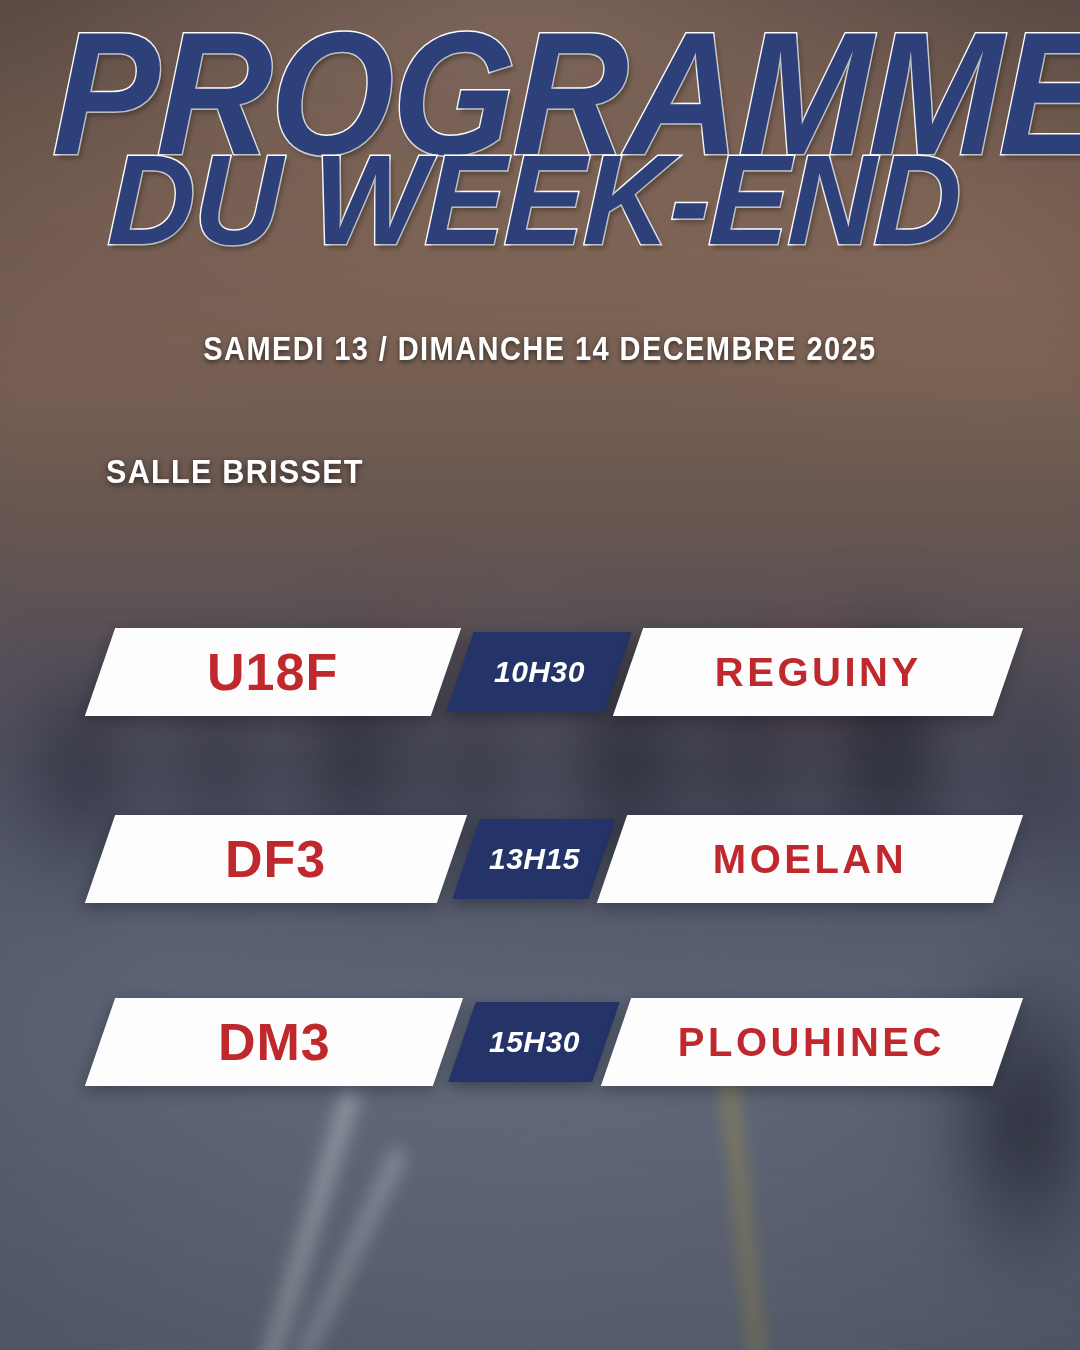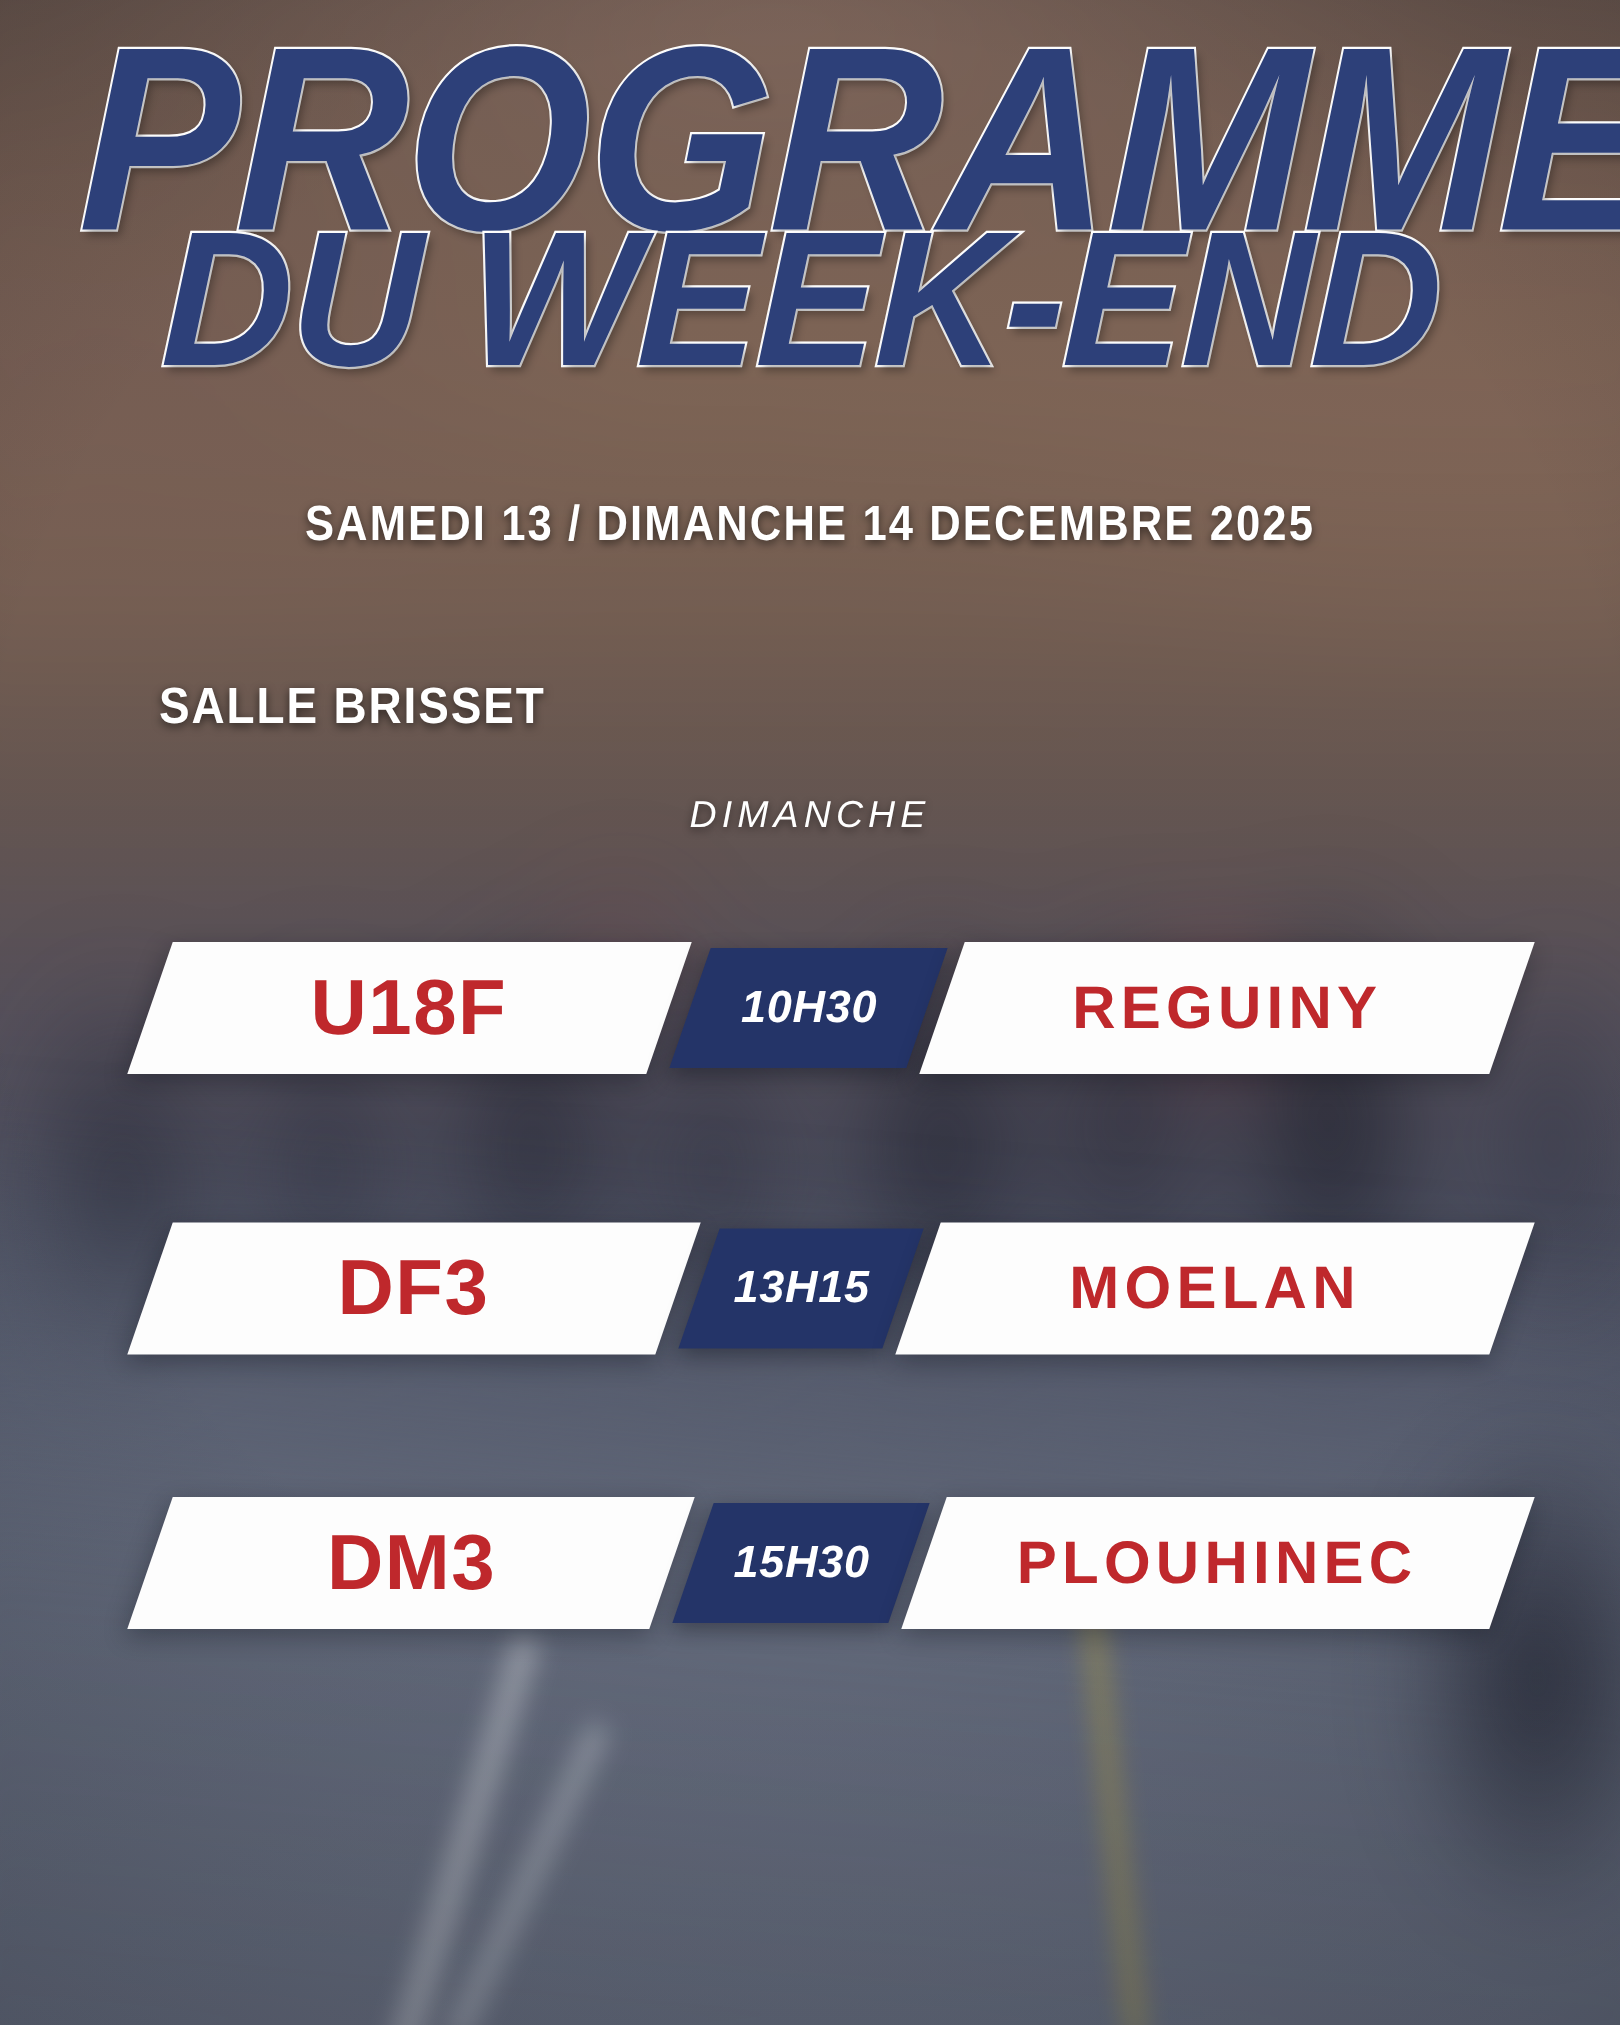--- a/index.html
+++ b/index.html
@@ -304,21 +304,20 @@
 
     <div class="title-block">
       <span class="title-line title-l1">PROGRAMME</span>
       <span class="title-line title-l2">DU WEEK-END</span>
     </div>
 
     <div class="subtitle">SAMEDI 13 / DIMANCHE 14 DECEMBRE 2025</div>
 
     <div class="venue">SALLE BRISSET</div>
 
-    <div class="day-label">DIMANCHE</div>
 
     <div class="rows">
         <div class="row row-1">
           <div class="panel panel-left skew" style="width: 346px;">
             <span class="cat-text unskew">U18F</span>
           </div>
           <div class="badge skew" style="left: 460px; width: 158px;">
             <span class="time-text unskew">10H30</span>
           </div>
           <div class="panel panel-right skew" style="left: 628px; width: 380px;">

